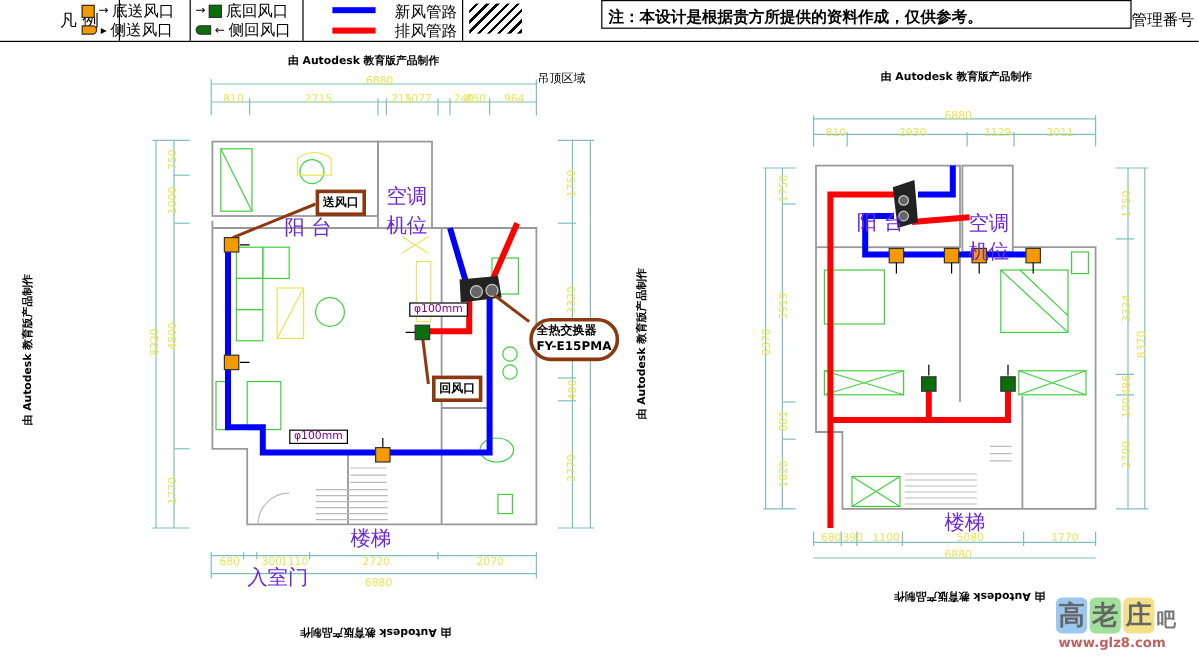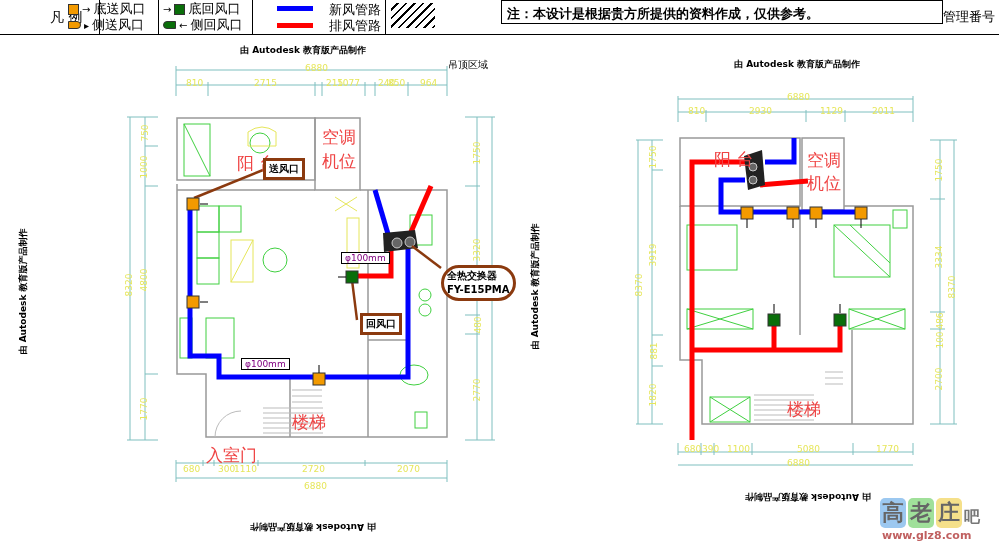--- a/index.html
+++ b/index.html
@@ -9,21 +9,21 @@
   .legend{left:0;top:0;width:999px;height:34px;border-bottom:1px solid #000;}
   .lg-cell{position:absolute;top:0;height:34px;border-right:1px solid #000;box-sizing:border-box;font-size:13px;color:#000;}
   .lg-row{position:absolute;left:4px;display:flex;align-items:center;gap:3px;height:16px;}
   .sq{width:11px;height:11px;border:1px solid #333;box-sizing:border-box;}
   .orange{background:#f39a00;}
   .green{background:#0a6e0a;}
   .note{left:501px;top:0;width:442px;height:24px;border:1px solid #000;box-sizing:border-box;background:#fff;font-weight:bold;font-size:13px;padding:4px 5px;}
   .mgmt{left:943px;top:8px;font-size:13px;}
   .watermark-t{font-size:9px;font-weight:bold;color:#000;white-space:nowrap;}
   .dim{font-size:9px;color:#e6e65a;white-space:nowrap;}
-  .room-label{font-size:17px;color:#ef4444;white-space:nowrap;}
+  .room-label{font-size:17px;color:#6d28d9;white-space:nowrap;margin-top:26px;}
   .callout{border:3px solid #8b3a0f;background:#fff;font-size:10px;font-weight:bold;padding:1px 3px;white-space:nowrap;}
   .dia{border:1px solid #000;background:#fff;font-size:9px;color:#800080;padding:0 3px;white-space:nowrap;}
   svg{position:absolute;left:0;top:0;}
 </style>
 </head>
 <body>
 
 <div class="abs legend">
   <div class="lg-cell" style="left:0;width:64px;margin-left:36px;">
     <span class="abs" style="left:14px;top:9px;font-size:14px;">凡 例</span>

